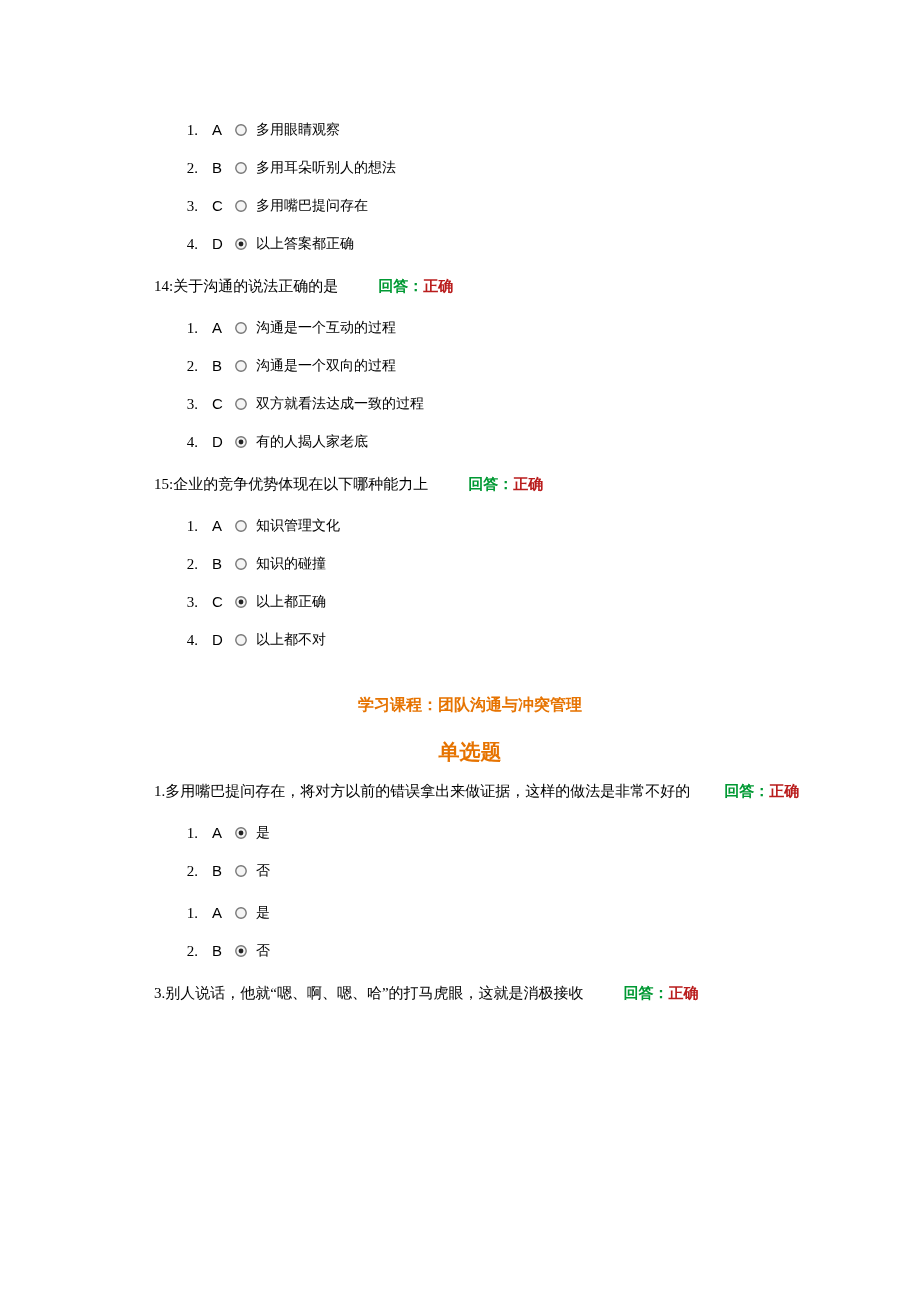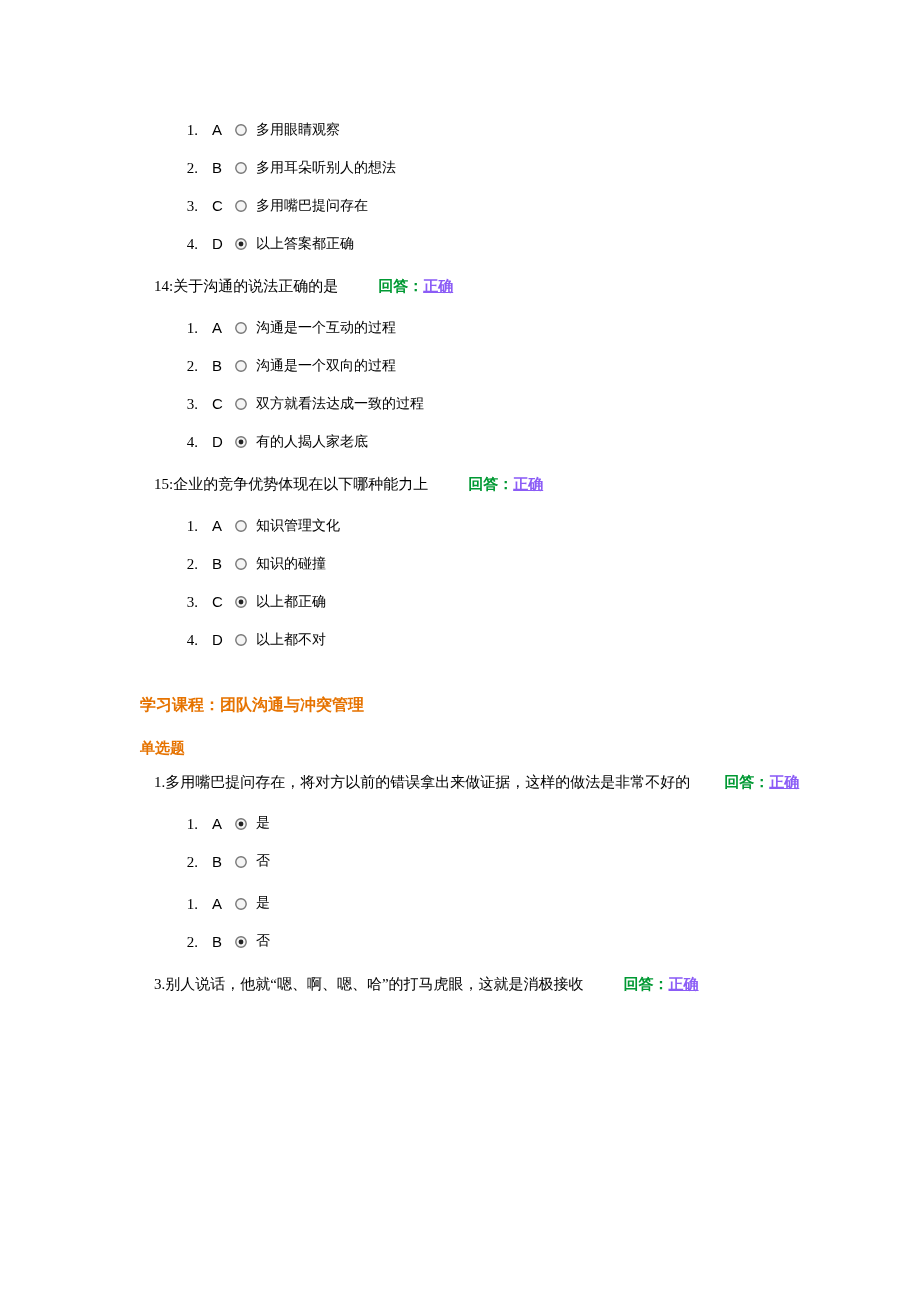--- a/index.html
+++ b/index.html
@@ -58,35 +58,36 @@
   }
   .gap {
     display: inline-block;
   }
   .answer-label {
     color: #009933;
     font-weight: bold;
     text-align: center;
   }
   .answer-value {
-    color: #8b5cf6;
-    font-weight: bold;
-    text-decoration: underline;
+    color: #b91c1c;
+    font-weight: bold;
   }
   .course-title {
+    text-align: center;
     color: #e67300;
     font-weight: bold;
     font-size: 16px;
     margin: 40px 0 18px 0;
   }
   .section-label {
     color: #e67300;
     font-weight: bold;
-    font-size: 15px;
+    font-size: 21px;
     margin: 0 0 8px 0;
+    text-align: center;
   }
 </style>
 </head>
 <body>
 
 <div class="page">
 
   <div class="options-block">
     <div class="option-row">
       <span class="opt-num">1.</span>

